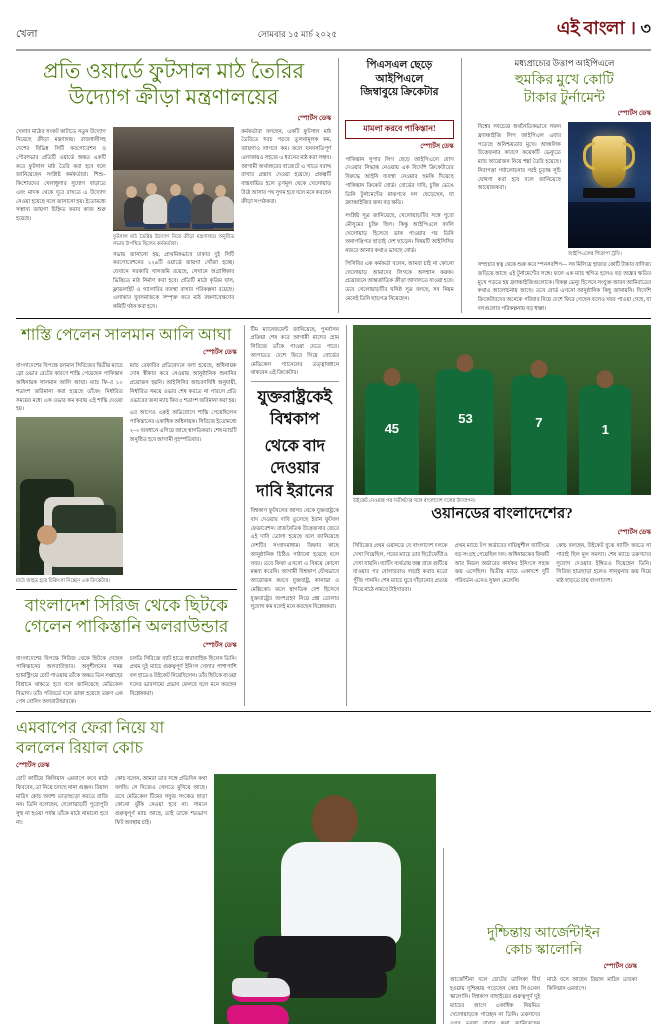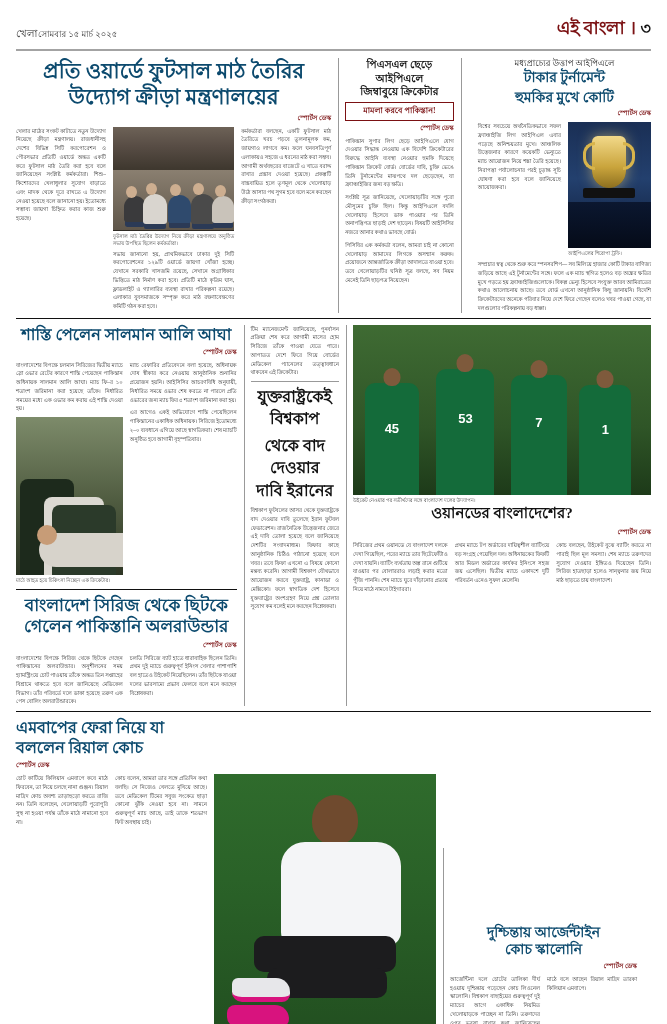--- a/index.html
+++ b/index.html
@@ -24,35 +24,35 @@
   .masthead {
     display: flex; align-items: flex-end; justify-content: space-between;
     border-bottom: 2px solid #a3a3a3;
     padding-bottom: 4px;
   }
   .masthead .section-label {
     font-size: 10px; letter-spacing: .5px; color: #222;
     padding-bottom: 2px;
   }
   .masthead .issue-date {
-    font-size: 8.5px; color: #333; padding-bottom: 3px; flex: 1; text-align: left;
+    font-size: 8.5px; color: #333; padding-bottom: 3px; flex: 1; text-align: center;
   }
   .brand-wrap { display: flex; align-items: center; gap: 5px; }
   .brand {
     font-size: 18px; font-weight: bold; color: #7b1113;
     font-family: "Liberation Serif", serif;
     letter-spacing: -.3px;
   }
   .page-num {
     font-size: 16px; font-weight: bold; color: #111;
   }
 
   
   .hl {
-    font-weight: bold; line-height: 1.25; color: #0c4a6e;
+    font-weight: normal; line-height: 1.25; color: #4d7c0f;
     text-align: center;
   }
   .byline {
     font-size: 6.5px; color: #7b1113; font-weight: bold; text-align: right;
     margin: 2px 0 3px 0;
   }
   .body-col {
     font-size: 5.4px; line-height: 1.62; text-align: justify; color: #2a2a2a;
     hyphens: auto; word-spacing: -0.2px;
   }
@@ -203,21 +203,21 @@
   .hl-l  { font-size: 16px; }
   .hl-m  { font-size: 14px; }
   .hl-s  { font-size: 17px; }
 
   .kicker {
     font-size: 10.5px; font-weight: bold; text-align:center; line-height:1.3;
   }
   .box-red {
     border: 1px solid #7b1113; color:#7b1113; font-weight:bold;
     font-size: 8px; text-align:center; padding: 3px 2px; line-height:1.35;
-    margin-top: 3px;
+    margin-top: 21px;
   }
 
   .overlay-title {
     font-size: 15px; font-weight: bold; text-align:center; line-height:1.3;
     padding: 6px 4px 2px 4px;
   }
   .pull {
     font-size: 16px; font-weight: bold; text-align:center; line-height:1.4;
     color:#111; margin: 4px 0;
   }
@@ -275,22 +275,22 @@
       <div class="kicker">জিম্বাবুয়ে ক্রিকেটার</div>
       <div class="box-red">মামলা করবে পাকিস্তান!</div>
       <div class="byline">স্পোর্টস ডেস্ক</div>
       <div class="body-col">পাকিস্তান সুপার লিগ ছেড়ে আইপিএলে যোগ দেওয়ার সিদ্ধান্ত নেওয়ায় এক বিদেশি ক্রিকেটারের বিরুদ্ধে আইনি ব্যবস্থা নেওয়ার হুমকি দিয়েছে পাকিস্তান ক্রিকেট বোর্ড। বোর্ডের দাবি, চুক্তি ভেঙে তিনি টুর্নামেন্টের মাঝপথে দল ছেড়েছেন, যা ফ্র্যাঞ্চাইজির জন্য বড় ক্ষতি।</div>
       <div class="body-col" style="margin-top:4px">সংশ্লিষ্ট সূত্র জানিয়েছে, খেলোয়াড়টির সঙ্গে পুরো মৌসুমের চুক্তি ছিল। কিন্তু আইপিএলে বদলি খেলোয়াড় হিসেবে ডাক পাওয়ার পর তিনি অনাপত্তিপত্র ছাড়াই দেশ ছাড়েন। বিষয়টি আইসিসির নজরে আনার কথাও ভাবছে বোর্ড।</div>
       <div class="body-col" style="margin-top:4px">পিসিবির এক কর্মকর্তা বলেন, আমরা চাই না কোনো খেলোয়াড় আমাদের লিগকে অসম্মান করুক। প্রয়োজনে আন্তর্জাতিক ক্রীড়া আদালতে যাওয়া হবে। তবে খেলোয়াড়টির ঘনিষ্ঠ সূত্র বলছে, সব নিয়ম মেনেই তিনি ছাড়পত্র নিয়েছেন।</div>
     </div>
 
     <div class="col-right vrule" style="padding-left:16px">
       <div class="kicker" style="font-size:8.5px;font-weight:normal">মধ্যপ্রাচ্যের উত্তাপ আইপিএলে</div>
+      <div class="hl hl-m" style="margin-top:2px">হুমকির মুখে কোটি</div>
       <div class="hl hl-m">টাকার টুর্নামেন্ট</div>
-      <div class="hl hl-m" style="margin-top:2px">হুমকির মুখে কোটি</div>
       <div class="byline">স্পোর্টস ডেস্ক</div>
       <div class="cols2">
         <div class="c">
           <div class="body-col">বিশ্বের সবচেয়ে অর্থনৈতিকভাবে সফল ফ্র্যাঞ্চাইজি লিগ আইপিএল এবার পড়েছে অনিশ্চয়তার মুখে। আঞ্চলিক উত্তেজনার কারণে কয়েকটি ভেন্যুতে ম্যাচ আয়োজন নিয়ে শঙ্কা তৈরি হয়েছে। নিরাপত্তা পর্যালোচনার পরই চূড়ান্ত সূচি ঘোষণা করা হবে বলে জানিয়েছে আয়োজকরা।</div>
         </div>
         <div class="c">
           <div class="photo ph-trophy">
             <div class="cup"></div>
               <div class="base"></div>
               <div class="plinth"></div>

